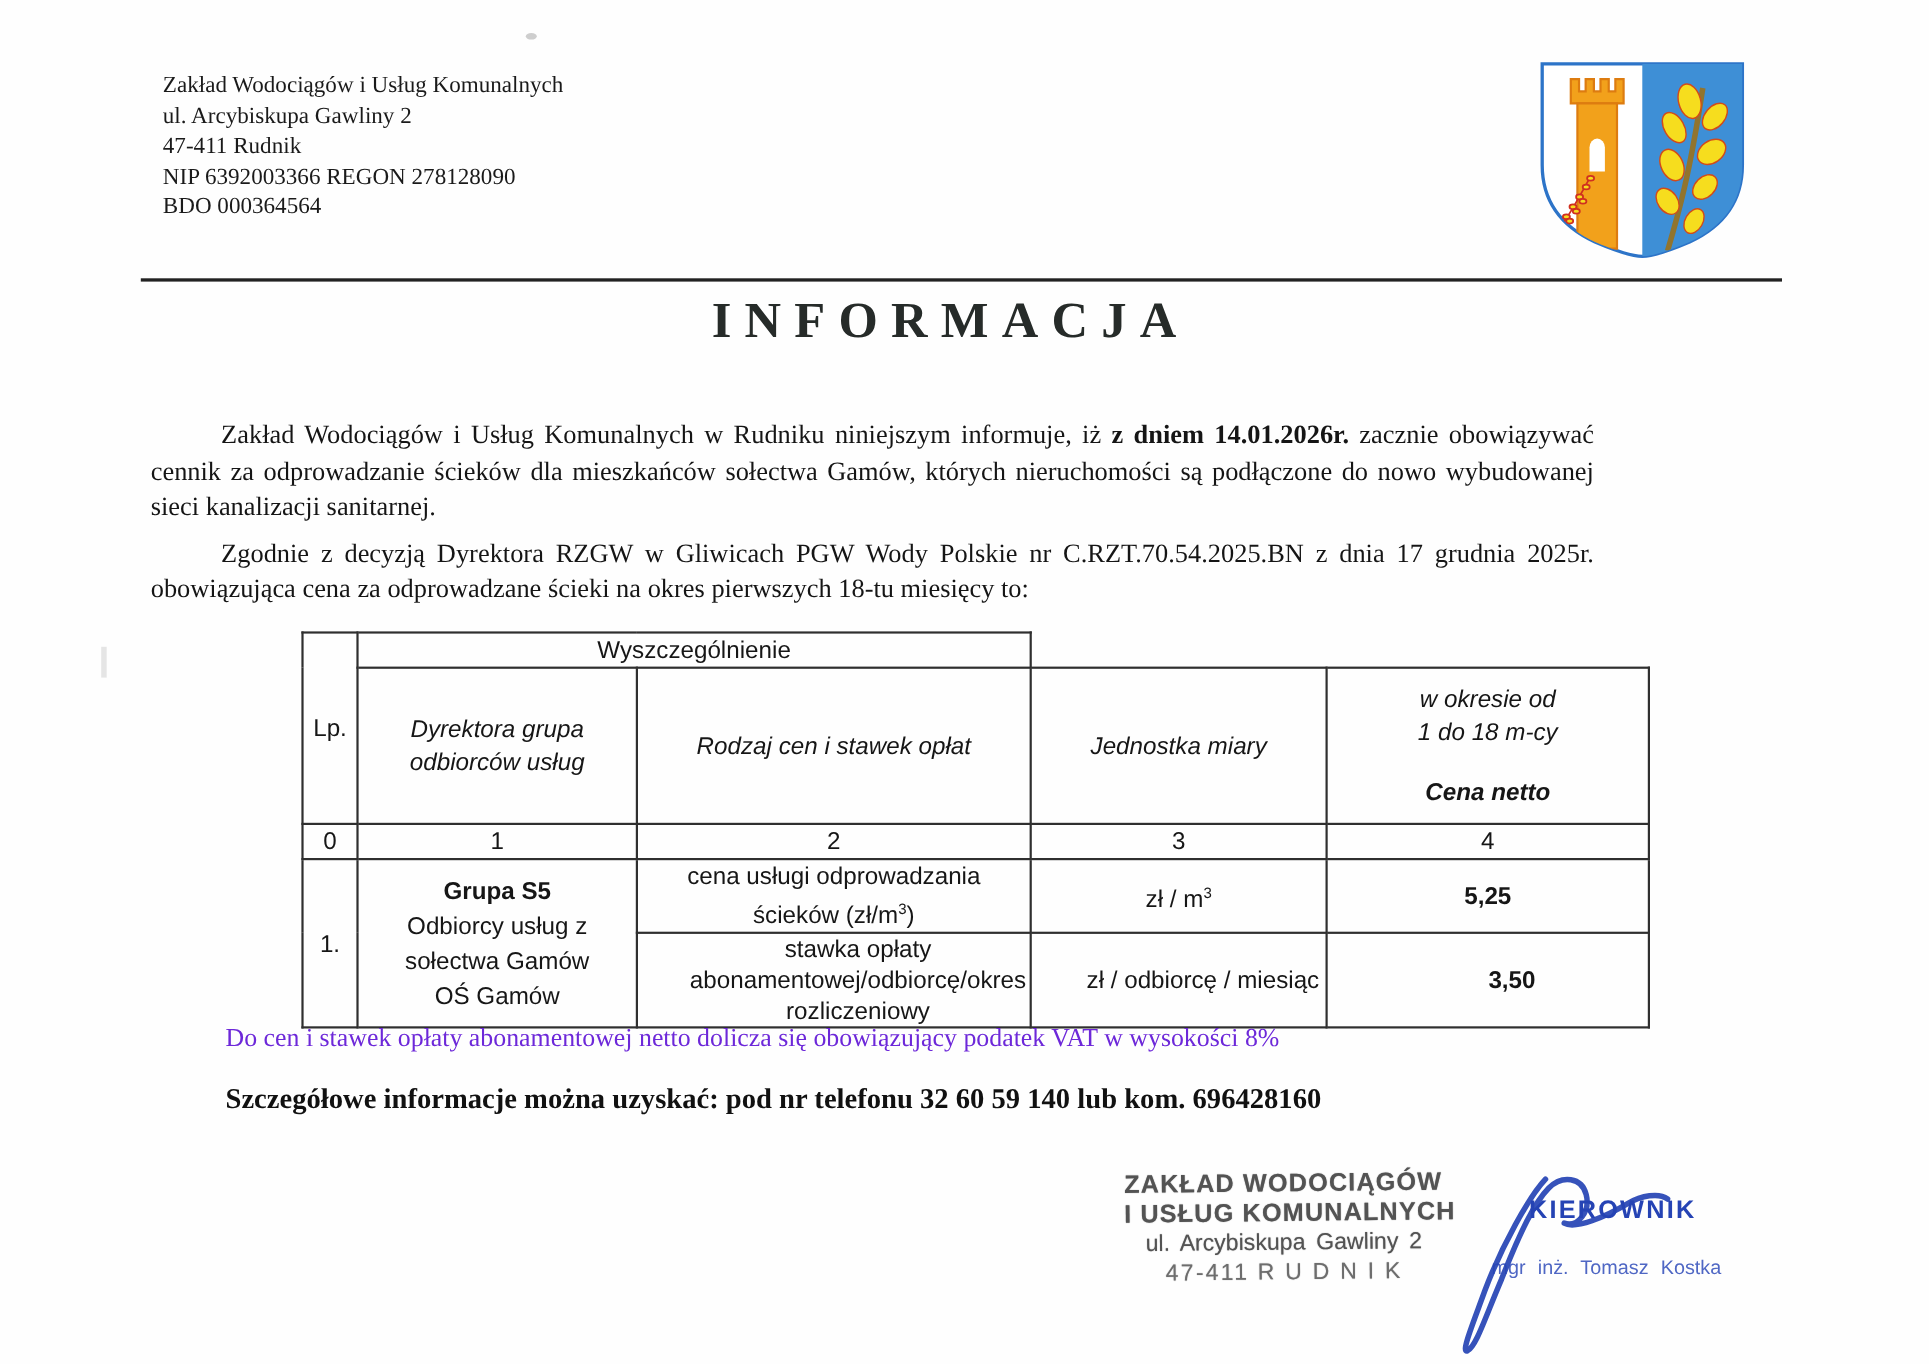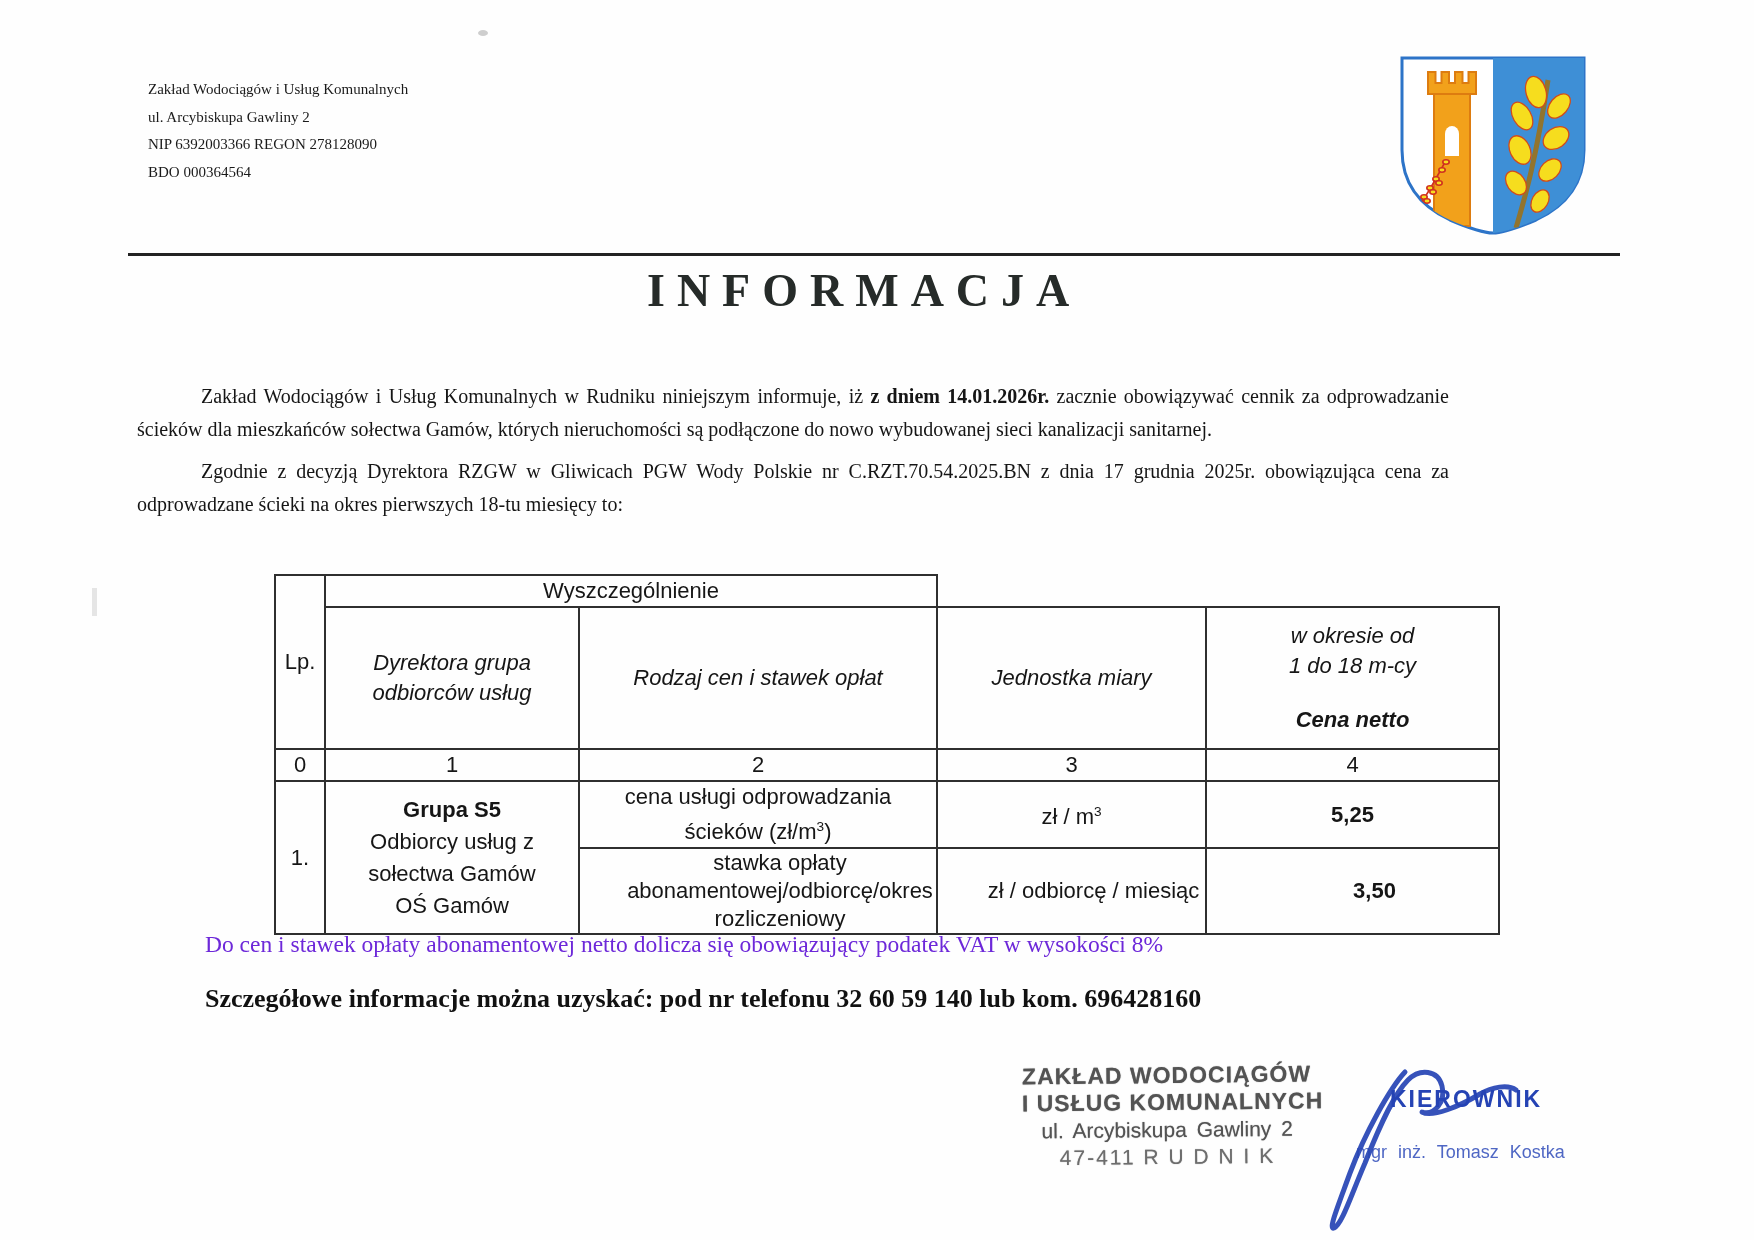--- a/index.html
+++ b/index.html
@@ -1,31 +1,31 @@
 <!DOCTYPE html>
 <html style="--signature-ink: #2543b4; --stamp-gray: #474747; --shield-border: #2d74c8; --shield-blue: #3e8fd6; --tower-orange: #f2a11b; --oak-yellow: #f6dd1e;"><head>
 <meta charset="utf-8">
 <style>
   html,body{margin:0;padding:0;background:#e9e9e9;}
   .page{position:relative;width:1754px;height:1240px;background:#fefefe;overflow:hidden;
         font-family:"Liberation Serif",serif;color:#1a1a1a;}
 
   
-  .sender{position:absolute;left:148px;top:76px;font-size:15px;line-height:27.5px;white-space:nowrap;}
+  .sender{position:absolute;left:148px;top:64px;font-size:21px;line-height:27.5px;white-space:nowrap;}
 
   
   .emblem{position:absolute;left:1398px;top:54px;width:190px;height:184px;}
 
   
   .rule{position:absolute;left:128px;top:253px;width:1492px;height:3px;background:#222;}
   .title{position:absolute;left:647px;top:264px;font-size:46px;font-weight:bold;
          letter-spacing:12px;color:#262b29;font-family:"Liberation Serif",serif;}
 
   
-  .intro{position:absolute;left:137px;top:380px;width:1312px;font-size:20px;line-height:32.5px;
+  .intro{position:absolute;left:137px;top:380px;width:1312px;font-size:24px;line-height:32.5px;
          text-align:justify;color:#151515;}
   .intro p{margin:0;text-indent:64px;}
   .intro p.p2{margin-top:10px;}
 
   
   table.tariff{position:absolute;left:274px;top:574px;width:1224px;border-collapse:collapse;
                table-layout:fixed;font-family:"Liberation Sans",sans-serif;font-size:22px;
                line-height:30px;color:#161616;}
   table.tariff td{border:2px solid #2f2f2f;padding:0;text-align:center;vertical-align:middle;}
   table.tariff td.phantom{border:none;}
@@ -66,20 +66,21 @@
   .artifact-smudge{position:absolute;left:92px;top:588px;width:5px;height:28px;background:#c8c8c8;opacity:.45;}
 </style>
 </head>
 <body>
 
 <div class="page">
 
   <div class="sender">
     <div>Zakład Wodociągów i Usług Komunalnych</div>
     <div>ul. Arcybiskupa Gawliny 2</div>
+    <div>47-411 Rudnik</div>
     <div>NIP 6392003366 REGON 278128090</div>
     <div>BDO 000364564</div>
   </div>
 
   <svg class="emblem" viewBox="0 0 190 184">
     <defs>
       <clipPath id="shieldClip">
         <path d="M4,4 L186,4 L186,96 C186,132 166,153 138,166 C117,175 103,179 95,179 C87,179 73,175 52,166 C24,153 4,132 4,96 Z"></path>
       </clipPath>
     </defs>

